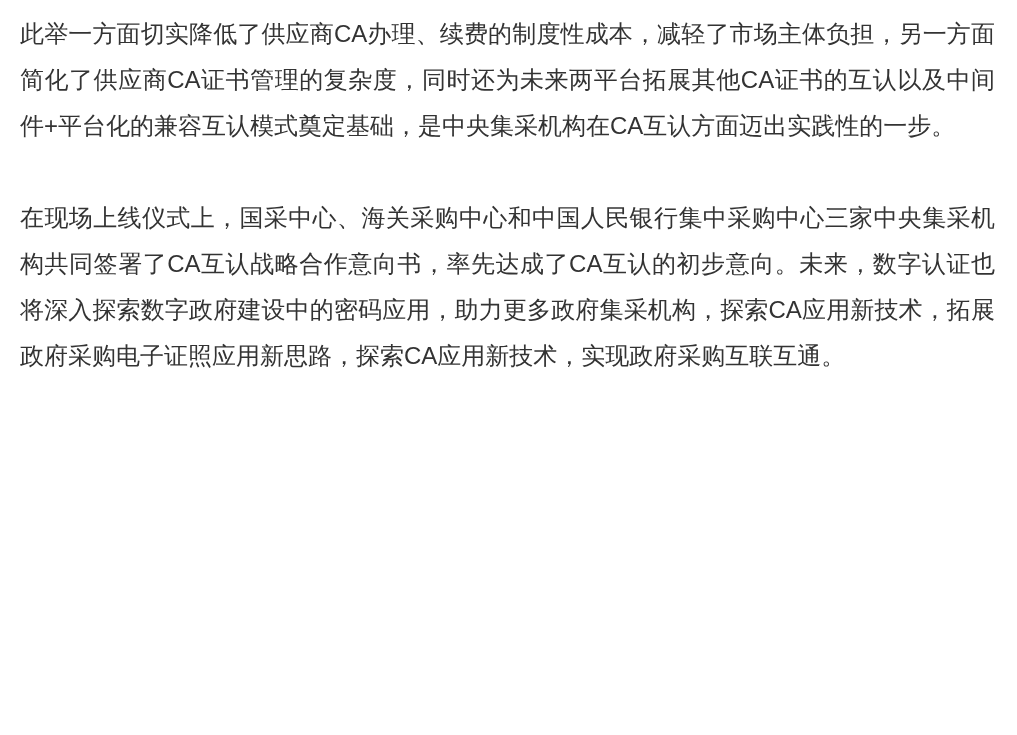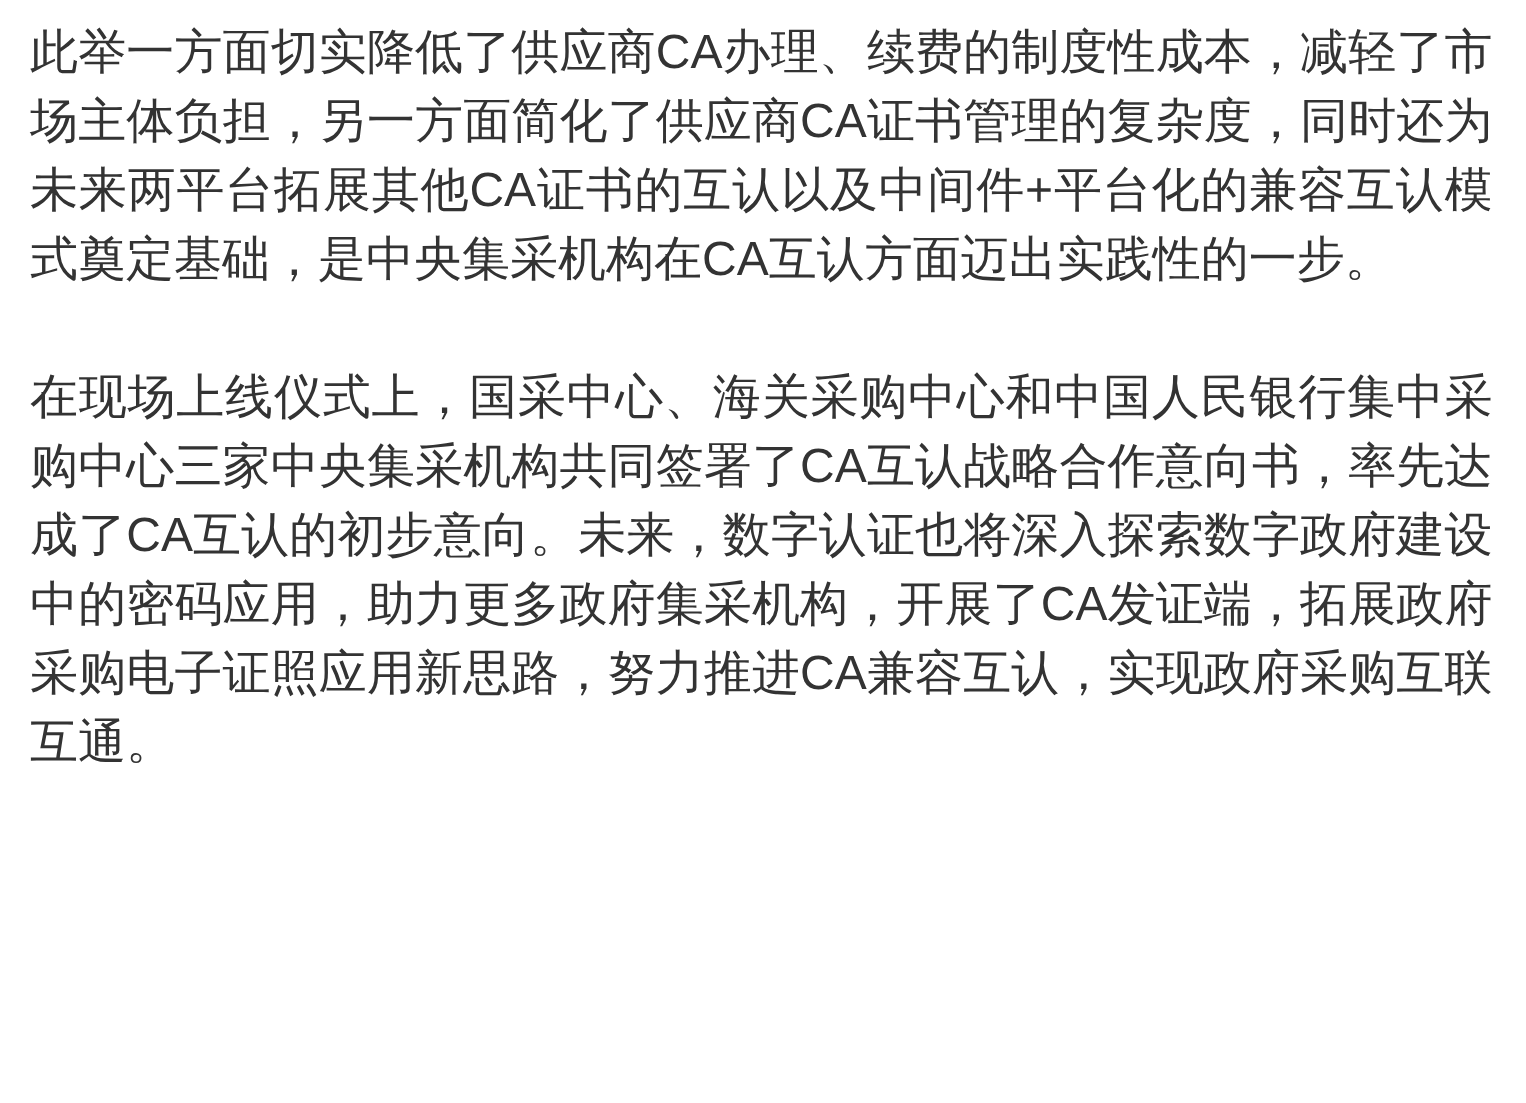--- a/index.html
+++ b/index.html
@@ -12,30 +12,30 @@
     width: 1017px;
     height: 735px;
     box-sizing: border-box;
     padding: 11px 22px 0 20px;
     background: #ffffff;
     overflow: hidden;
   }
   .para {
     margin: 0 0 46px 0;
     font-family: "Liberation Sans", "DejaVu Sans", sans-serif;
-    font-size: 32px;
+    font-size: 24px;
     line-height: 46px;
     color: #333333;
     text-align: justify;
     text-justify: inter-ideograph;
     word-break: break-all;
   }
   .para:last-child {
     margin-bottom: 0;
   }
 </style>
 </head>
 <body>
 
 <div class="page">
   <p class="para">此举一方面切实降低了供应商CA办理、续费的制度性成本，减轻了市场主体负担，另一方面简化了供应商CA证书管理的复杂度，同时还为未来两平台拓展其他CA证书的互认以及中间件+平台化的兼容互认模式奠定基础，是中央集采机构在CA互认方面迈出实践性的一步。</p>
-  <p class="para">在现场上线仪式上，国采中心、海关采购中心和中国人民银行集中采购中心三家中央集采机构共同签署了CA互认战略合作意向书，率先达成了CA互认的初步意向。未来，数字认证也将深入探索数字政府建设中的密码应用，助力更多政府集采机构，开展了CA发证端，拓展政府采购电子证照应用新思路，努力推进CA兼容互认，实现政府采购互联互通。</p>
+  <p class="para">在现场上线仪式上，国采中心、海关采购中心和中国人民银行集中采购中心三家中央集采机构共同签署了CA互认战略合作意向书，率先达成了CA互认的初步意向。未来，数字认证也将深入探索数字政府建设中的密码应用，助力更多政府集采机构，探索CA应用新技术，拓展政府采购电子证照应用新思路，探索CA应用新技术，实现政府采购互联互通。</p>
 </div>
 
 </body></html>

